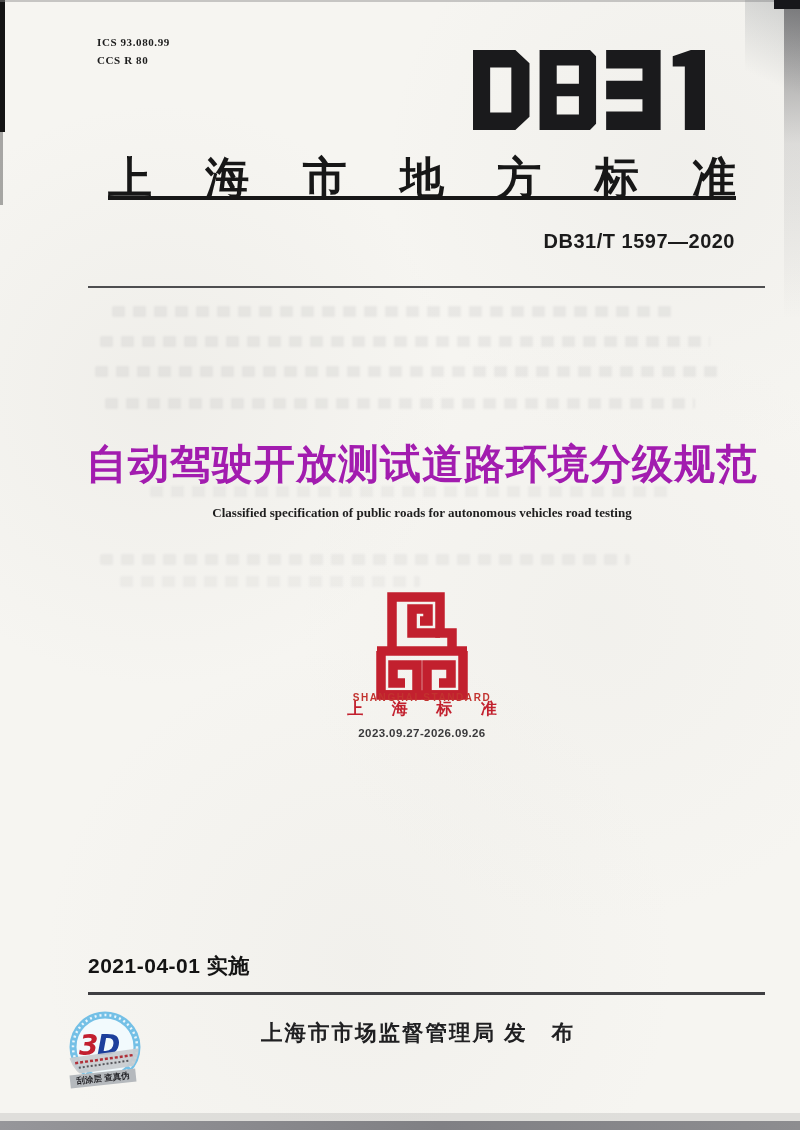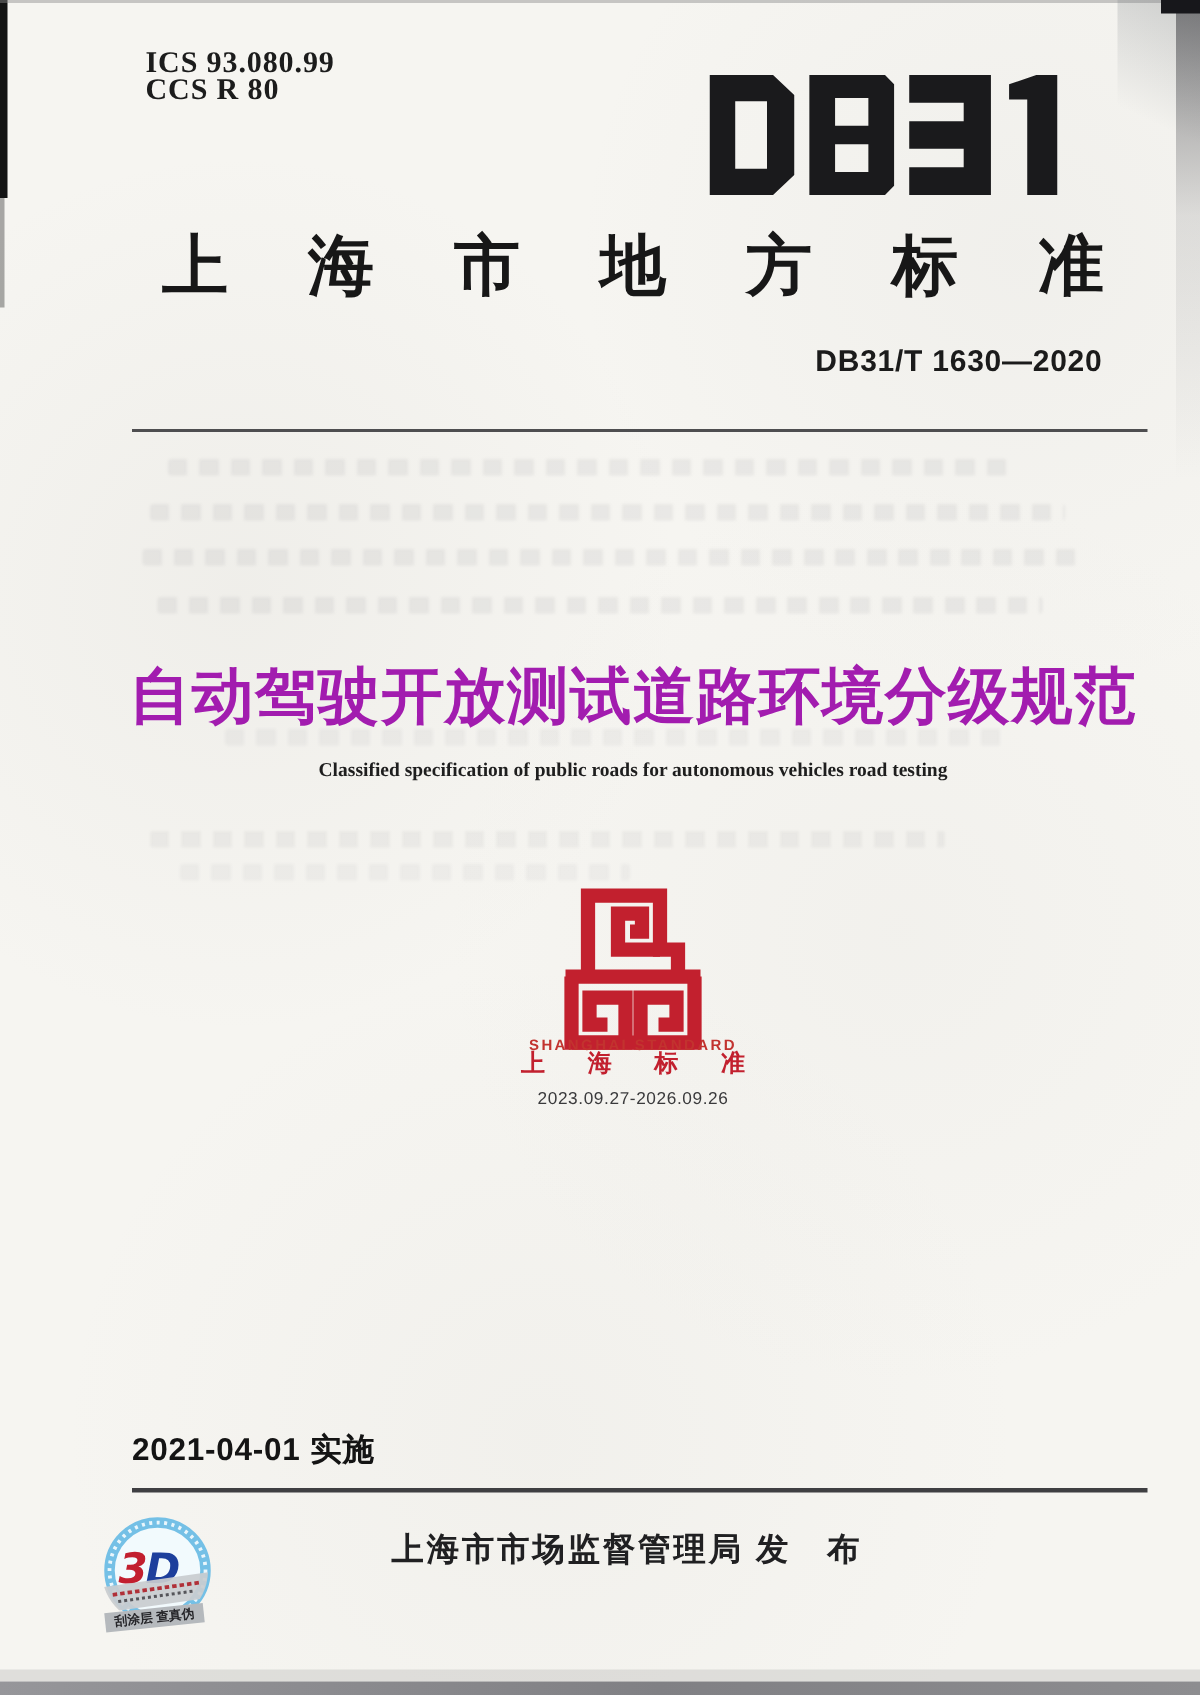--- a/index.html
+++ b/index.html
@@ -13,30 +13,30 @@
     background-image:
       radial-gradient(circle at 20% 35%, rgba(198,196,190,.14), transparent 30%),
       radial-gradient(circle at 75% 55%, rgba(205,203,198,.10), transparent 35%),
       radial-gradient(circle at 45% 85%, rgba(200,198,192,.10), transparent 30%),
       radial-gradient(circle at 85% 15%, rgba(190,190,188,.10), transparent 25%);
   }
   .abs{position:absolute;}
   
   .ics-block{
     left:97px;top:33px;font-family:"Liberation Serif",serif;font-weight:700;
-    font-size:20px;line-height:18px;color:#1c1c1c;letter-spacing:.6px;white-space:pre;
+    font-size:11px;line-height:18px;color:#1c1c1c;letter-spacing:.6px;white-space:pre;
   }
   
   .db31{left:473px;top:50px;width:232px;height:80px;}
   
   .standard-type{
     left:108px;top:154px;width:628px;
     font-size:44px;font-weight:700;color:#171717;
     text-align:justify;text-align-last:justify;text-justify:inter-character;
-    line-height:48px;white-space:nowrap;
+    line-height:48px;white-space:nowrap;text-decoration:underline;
   }
   .doc-number{
     left:435px;top:230px;width:300px;text-align:right;
     font-size:20px;font-weight:700;color:#1b1b1b;letter-spacing:.5px;
   }
   .rule-top{left:88px;top:286px;width:677px;height:2px;background:#4e4e50;}
   .rule-bottom{left:88px;top:992px;width:677px;height:3px;background:#3f3f42;}
   
   .ghost{
     height:11px;border-radius:2px;filter:blur(1.1px);opacity:.55;
@@ -55,21 +55,21 @@
   .stamp-zh{
     left:46px;top:699px;width:752px;text-align:center;
     font-size:16px;font-weight:700;color:#c2202e;letter-spacing:12px;text-indent:12px;
   }
   .stamp-en{
     left:46px;top:692px;width:752px;text-align:center;
     font-size:10px;font-weight:700;color:#c2332f;letter-spacing:1.6px;
   }
   .stamp-dates{
     left:46px;top:727px;width:752px;text-align:center;
-    font-size:11.5px;font-weight:400;color:#3a3a3c;letter-spacing:.4px;
+    font-size:11.5px;font-weight:700;color:#3a3a3c;letter-spacing:.4px;
   }
   
   .date-row{
     left:88px;top:952px;width:677px;display:flex;justify-content:space-between;
     font-size:21px;font-weight:700;color:#141414;letter-spacing:.5px;
   }
   .publisher-row{
     left:46px;top:1018px;width:752px;text-align:center;
     font-size:21.5px;font-weight:600;color:#202022;letter-spacing:2px;white-space:nowrap;
   }
@@ -118,21 +118,21 @@
   <g fill="#1a1a1c" fill-rule="evenodd">
     <path d="M0 0H42L56 13V65L42 78H0Z M17 17H38V61H17Z"></path>
     <path d="M66 0H116L122 6V72L116 78H66Z M83 15H105V33H83Z M83 45H105V63H83Z"></path>
     <path d="M132 0H186V78H132V60H168V48H132V30H168V18H132Z"></path>
     <path d="M198 16V6L216 0H230V78H210V16Z"></path>
   </g>
 </svg>
 
 <div class="abs standard-type">上 海 市 地 方 标 准</div>
 
-<div class="abs doc-number">DB31/T 1630—2020</div>
+<div class="abs doc-number">DB31/T 1597—2020</div>
 
 <div class="abs rule-top"></div>
 
 <div class="abs ghost" style="top:306px;left:112px;width:560px;"></div>
 <div class="abs ghost" style="top:336px;left:100px;width:610px;"></div>
 <div class="abs ghost" style="top:366px;left:95px;width:625px;"></div>
 <div class="abs ghost" style="top:398px;left:105px;width:590px;"></div>
 <div class="abs ghost" style="top:486px;left:150px;width:520px;opacity:.4;"></div>
 <div class="abs ghost" style="top:554px;left:100px;width:530px;opacity:.45;"></div>
 <div class="abs ghost" style="top:576px;left:120px;width:300px;opacity:.35;"></div>

